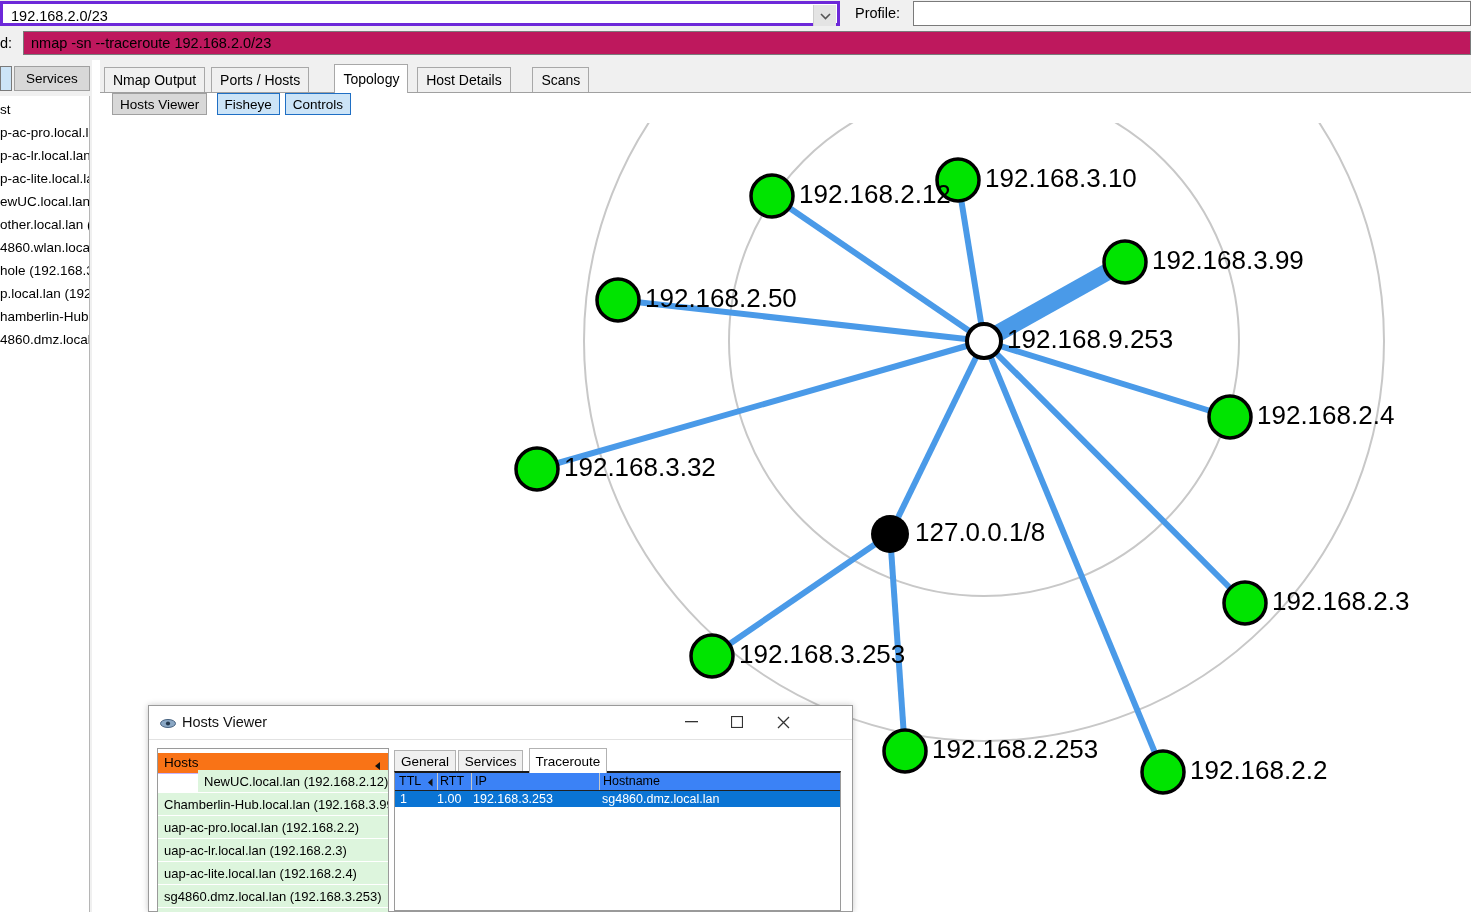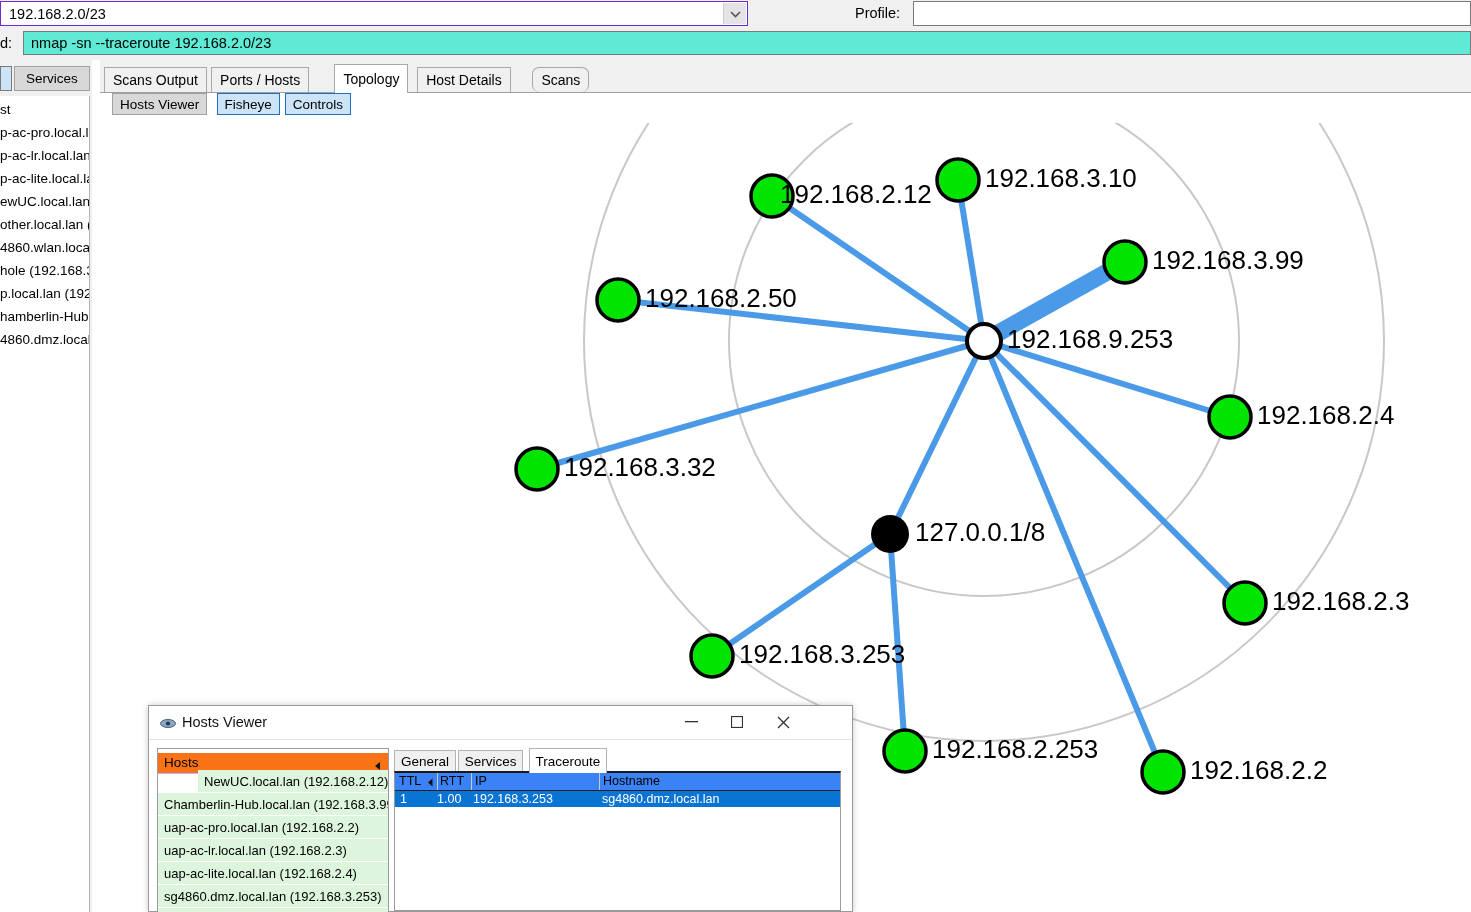--- a/index.html
+++ b/index.html
@@ -10,22 +10,22 @@
     font-family: "Liberation Sans", sans-serif;
   }
   #app { position: relative; width: 1471px; height: 912px; }
 
   
   .topbar {
     position: absolute; left: 0; top: 0; width: 1471px; height: 28px;
     background: #f0f0f0;
   }
   .target-combo {
-    position: absolute; left: 0; top: 1px; width: 748px; height: 25px;
-    background: #ffffff; border: 1px solid #6d28d9; box-sizing: border-box; padding-left: 24px;
+    position: absolute; left: 0; top: 1px; width: 840px; height: 25px;
+    background: #ffffff; border: 3px solid #6d28d9; box-sizing: border-box; padding-left: 24px;
   }
   .target-text {
     position: absolute; left: 8px; top: 4px; font-size: 14.5px; color: #000;
     white-space: nowrap;
   }
   .combo-arrow {
     position: absolute; right: 1px; top: 1px; width: 22px; height: 21px;
     background: #e4e4e4; border-left: 1px solid #cdcdcd;
     display: flex; align-items: center; justify-content: center;
   }
@@ -41,21 +41,21 @@
   
   .cmdrow {
     position: absolute; left: 0; top: 28px; width: 1471px; height: 32px;
     background: #f0f0f0;
   }
   .cmd-label {
     position: absolute; left: 0px; top: 7px; font-size: 14.5px; color: #000;
   }
   .cmd-input {
     position: absolute; left: 23px; top: 3px; width: 1448px; height: 24px;
-    background: #5eead4; border: 1px solid #7a7a7a; box-sizing: border-box;
+    background: #be185d; border: 1px solid #7a7a7a; box-sizing: border-box;
   }
   .cmd-value {
     position: absolute; left: 7px; top: 3px; font-size: 14.5px; color: #000;
     white-space: nowrap;
   }
 
   
   .leftpane {
     position: absolute; left: 0; top: 60px; width: 92px; height: 852px;
     background: #f0f0f0;
@@ -237,32 +237,32 @@
         <div class="lp-row" style="top: 140px;">4860.wlan.local.la</div>
         <div class="lp-row" style="top: 163px;">hole (192.168.3.1</div>
         <div class="lp-row" style="top: 186px;">p.local.lan (192.1</div>
         <div class="lp-row" style="top: 209px;">hamberlin-Hub.lc</div>
         <div class="lp-row" style="top: 232px;">4860.dmz.local.la</div>
       </div>
   </div>
 
   <div class="tabstrip" id="tabstrip">
       <div class="tab" style="left: 4px;">
-        <span>Scans Output</span>
+        <span>Nmap Output</span>
       </div>
       <div class="tab" style="left: 111.1px;">
         <span>Ports / Hosts</span>
       </div>
       <div class="tab active" style="left: 234.4px;">
         <span>Topology</span>
       </div>
       <div class="tab" style="left: 317.2px;">
         <span>Host Details</span>
       </div>
-      <div class="tab" style="left: 432.4px; border-radius: 7px;">
+      <div class="tab" style="left: 432.4px;">
         <span>Scans</span>
       </div>
     </div>
 
   <div class="topo-toolbar" id="topo-toolbar">
       <div class="tbtn" style="left: 12px;">
         <span>Hosts Viewer</span>
       </div>
       <div class="tbtn on" style="left: 116.6px;">
         <span>Fisheye</span>
@@ -293,21 +293,21 @@
         <circle cx="518" cy="177" r="21" fill="#00e400" stroke="#000" stroke-width="3.5"></circle>
         <circle cx="884" cy="218" r="17" fill="#ffffff" stroke="#000" stroke-width="4"></circle>
         <circle cx="1130" cy="294" r="21" fill="#00e400" stroke="#000" stroke-width="3.5"></circle>
         <circle cx="437" cy="346" r="21" fill="#00e400" stroke="#000" stroke-width="3.5"></circle>
         <circle cx="790" cy="411" r="19" fill="#000000" stroke="#000" stroke-width="0"></circle>
         <circle cx="1145" cy="480" r="21" fill="#00e400" stroke="#000" stroke-width="3.5"></circle>
         <circle cx="612" cy="533" r="21" fill="#00e400" stroke="#000" stroke-width="3.5"></circle>
         <circle cx="805" cy="628" r="21" fill="#00e400" stroke="#000" stroke-width="3.5"></circle>
         <circle cx="1063" cy="649" r="21" fill="#00e400" stroke="#000" stroke-width="3.5"></circle>
       </svg>
-      <div class="nodelabel" style="left: 680px; top: 56px;">192.168.2.12</div>
+      <div class="nodelabel" style="left: 699px; top: 56px;">192.168.2.12</div>
       <div class="nodelabel" style="left: 885px; top: 40px;">192.168.3.10</div>
       <div class="nodelabel" style="left: 1052px; top: 122px;">192.168.3.99</div>
       <div class="nodelabel" style="left: 545px; top: 160px;">192.168.2.50</div>
       <div class="nodelabel" style="left: 907px; top: 201px;">192.168.9.253</div>
       <div class="nodelabel" style="left: 1157px; top: 277px;">192.168.2.4</div>
       <div class="nodelabel" style="left: 464px; top: 329px; text-align: right;">192.168.3.32</div>
       <div class="nodelabel" style="left: 815px; top: 394px;">127.0.0.1/8</div>
       <div class="nodelabel" style="left: 1172px; top: 463px;">192.168.2.3</div>
       <div class="nodelabel" style="left: 639px; top: 516px;">192.168.3.253</div>
       <div class="nodelabel" style="left: 832px; top: 611px;">192.168.2.253</div>

